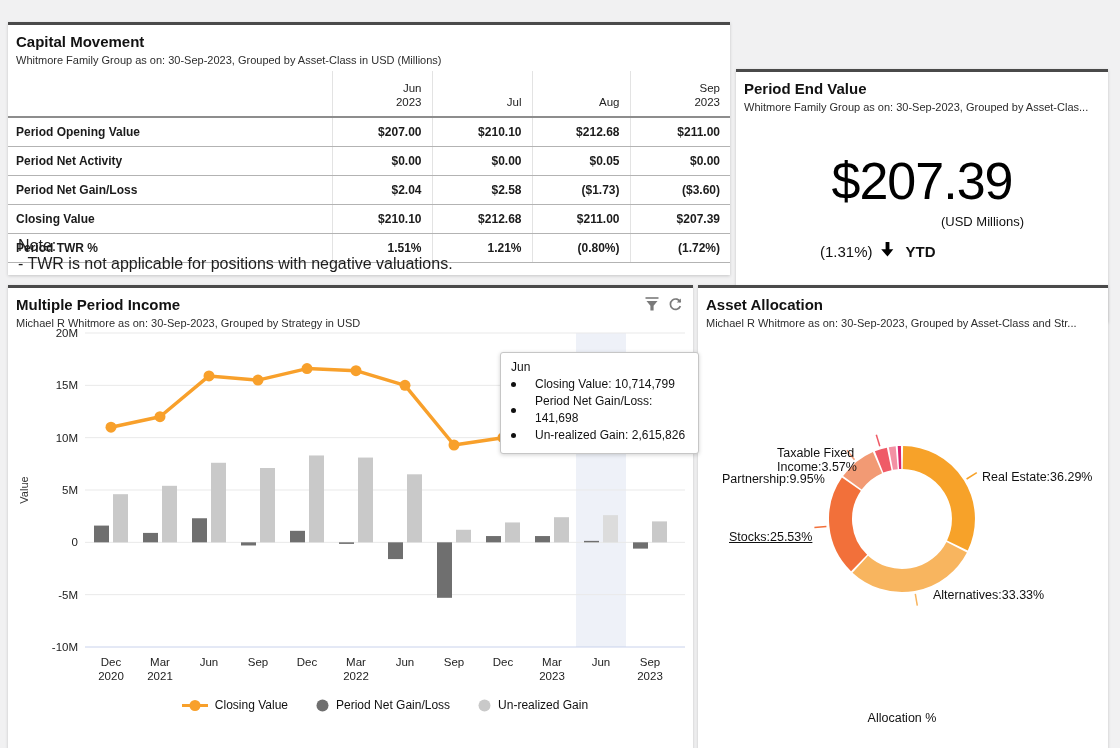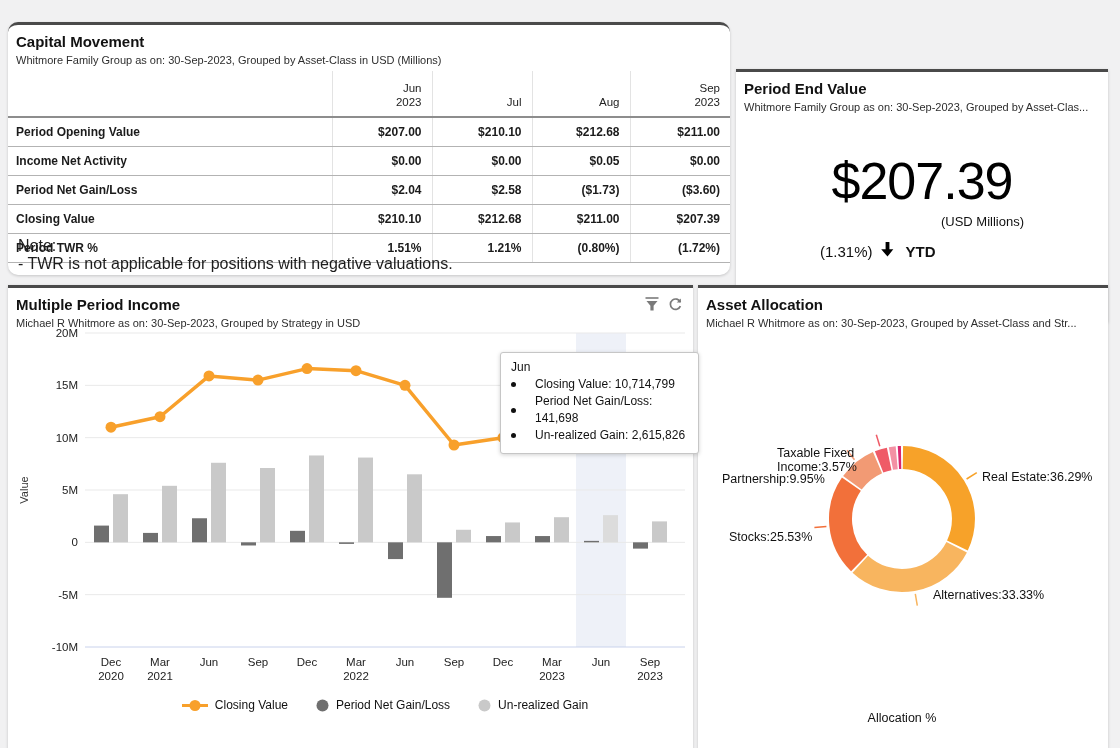--- a/index.html
+++ b/index.html
@@ -1,20 +1,20 @@
 <!DOCTYPE html>
 <html><head>
 <meta charset="utf-8">
 <style>
   html,body{margin:0;padding:0;}
   .stage{position:relative;width:1120px;height:748px;overflow:hidden;background:#f1f1f2;
          font-family:"Liberation Sans",sans-serif;color:#111;}
   .card{position:absolute;background:#ffffff;border-top:3px solid #4a4a4a;
         box-shadow:0 1px 3px rgba(0,0,0,.18);box-sizing:border-box;}
-  #card-cm {left:8px;  top:22px;  width:722px; height:253px;border-radius:10px;}
+  #card-cm {left:8px;  top:22px;  width:722px; height:253px;}
   #card-pev{left:736px; top:22px; width:372px; height:253px;margin-top:47px;}
   #card-mpi{left:8px;  top:285px; width:685px; height:470px;}
   #card-aa {left:698px; top:285px; width:410px; height:470px;}
   .card-title{position:absolute;left:8px;top:8px;font-size:15px;font-weight:bold;color:#121212;white-space:nowrap;}
   .card-sub{position:absolute;left:8px;top:29px;font-size:11px;color:#2d2d2d;white-space:nowrap;overflow:hidden;max-width:96%;}
   
   .cm-table{position:absolute;left:0;top:46px;width:722px;border-collapse:collapse;table-layout:fixed;}
   .cm-table col.c0{width:324px}.cm-table col.c1{width:100px}.cm-table col.c2{width:100px}
   .cm-table col.c3{width:98px}.cm-table col.c4{width:100px}
   .cm-table thead th{font-weight:normal;font-size:11.5px;color:#222;text-align:right;
@@ -79,21 +79,21 @@
         </thead>
       <tbody>
           <tr>
             <th>Period Opening Value</th>
             <td>$207.00</td>
             <td>$210.10</td>
             <td>$212.68</td>
             <td>$211.00</td>
           </tr>
           <tr>
-            <th>Income Net Activity</th>
+            <th>Period Net Activity</th>
             <td>$0.00</td>
             <td>$0.00</td>
             <td>$0.05</td>
             <td>$0.00</td>
           </tr>
           <tr>
             <th>Period Net Gain/Loss</th>
             <td>$2.04</td>
             <td>$2.58</td>
             <td>($1.73)</td>
@@ -279,20 +279,20 @@
         <path d="M 217.3 305.8 L 219.3 317.7" stroke="#F8B55F" stroke-width="1.5" fill="none"></path>
         <path d="M 128.4 238.4 L 116.4 239.6" stroke="#F2703A" stroke-width="1.5" fill="none"></path>
         <path d="M 156.5 171.7 L 149.0 162.3" stroke="#F29A74" stroke-width="1.5" fill="none"></path>
         <path d="M 181.8 158.3 L 178.3 146.8" stroke="#EF5B67" stroke-width="1.5" fill="none"></path>
       </svg>
     <div class="card-title">Asset Allocation</div>
     <div class="card-sub">Michael R Whitmore as on: 30-Sep-2023, Grouped by Asset-Class and Str...</div>
     <div id="aa-labels">
         <div class="aa-label" style="left: 284px; top: 182px;">Real Estate:36.29%</div>
         <div class="aa-label" style="left: 235px; top: 300px;">Alternatives:33.33%</div>
-        <div class="aa-label" style="left: 31px; top: 242px;">Stocks:25.53%</div>
+        <div class="aa-label" style="left: 31px; top: 242px; text-decoration: underline;">Stocks:25.53%</div>
         <div class="aa-label" style="left: 24px; top: 184px;">Partnership:9.95%</div>
         <div class="aa-label" style="left: 79px; top: 158px;">Taxable Fixed<br>Income:3.57%</div>
       </div>
     <div class="aa-axis">Allocation %</div>
   </div>
 
 </div>
 
 </body></html>

